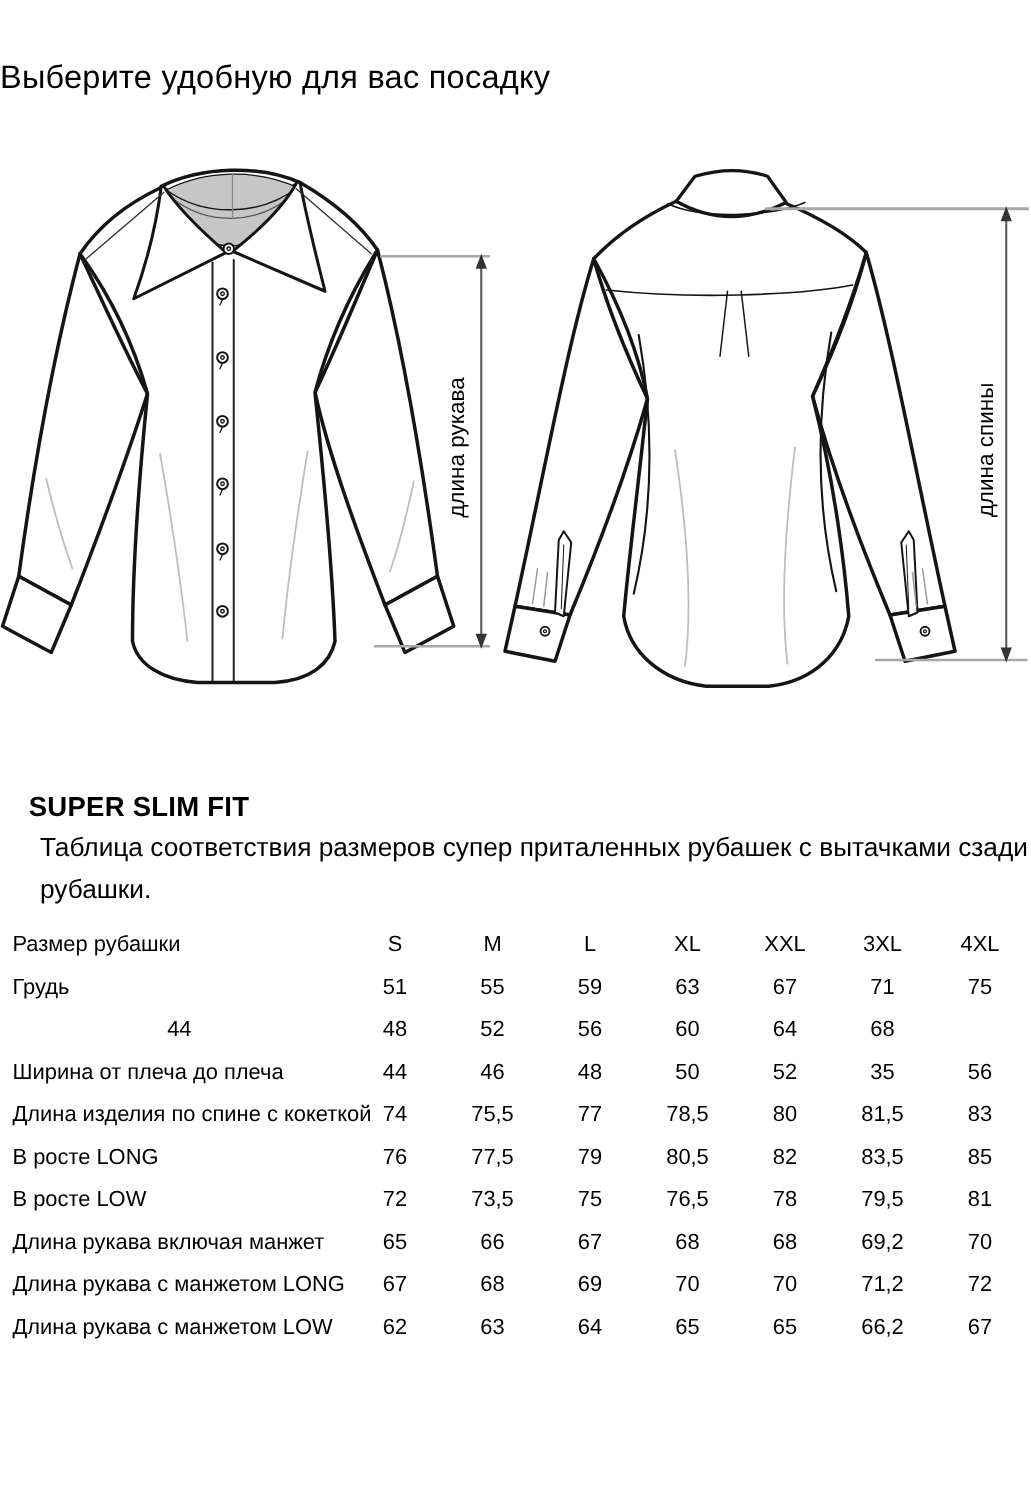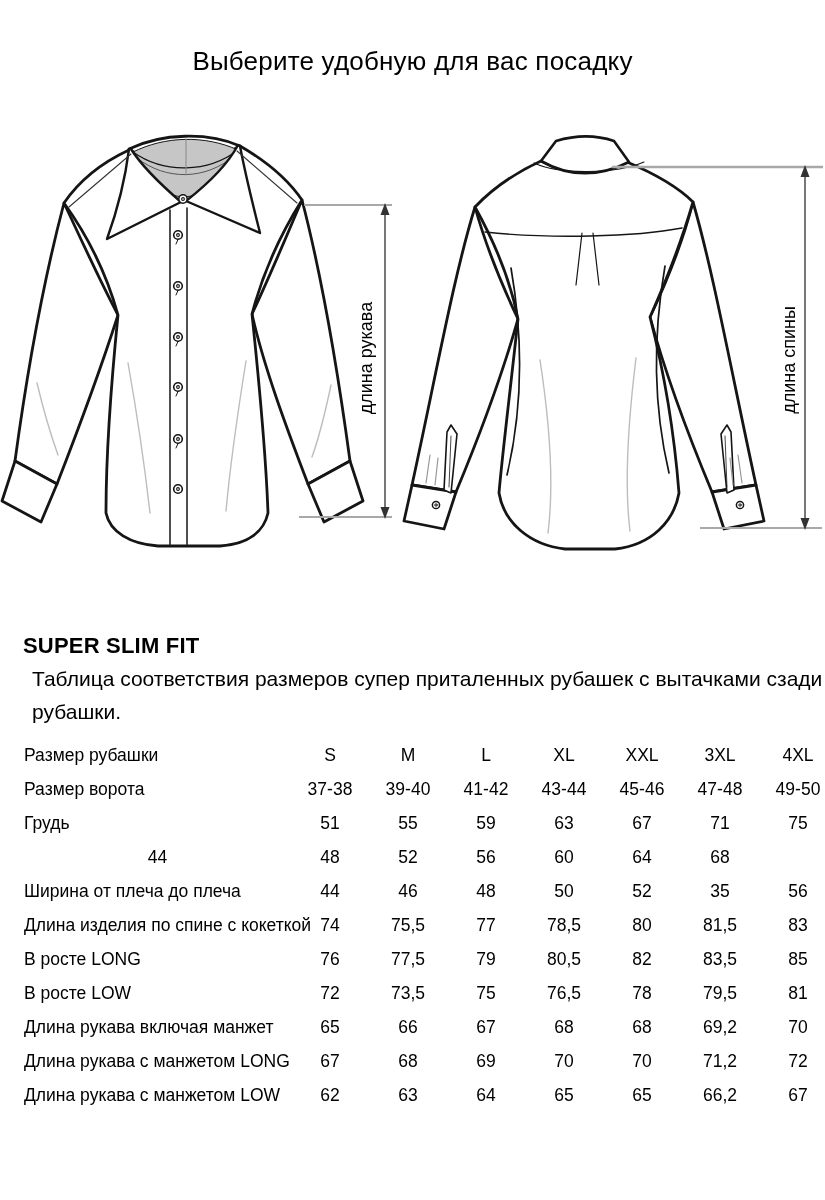--- a/index.html
+++ b/index.html
@@ -3,21 +3,21 @@
 <meta charset="utf-8">
 <style>
   html,body{margin:0;padding:0;}
   body{
     width:825px;height:1200px;background:#ffffff;position:relative;
     font-family:"Liberation Sans", sans-serif;color:#000;
     -webkit-font-smoothing:antialiased;overflow:hidden;
   }
   .title{
     position:absolute;top:46px;left:0;width:825px;margin:0;
-    text-align:center;font-size:26px;font-weight:400;letter-spacing:.2px;
+    text-align:left;font-size:26px;font-weight:400;letter-spacing:.2px;
   }
   .diagram{position:absolute;top:125px;left:0;width:825px;height:432px;}
   .diagram svg{position:absolute;top:0;}
   .svg-front{left:0;}
   .svg-back{left:400px;}
   .svg-dims{left:0;}
   .dim-label{
     position:absolute;font-size:18px;white-space:nowrap;
     transform:translate(-50%,-50%) rotate(-90deg);
   }
@@ -27,21 +27,21 @@
     position:absolute;top:620px;left:10px;margin:13px;
     font-size:22px;font-weight:bold;letter-spacing:.2px;
   }
   .desc{
     position:absolute;top:650px;left:20px;width:800px;margin:12px;
     font-size:21px;line-height:33px;
   }
   .size-table{position:absolute;top:738px;left:10px;width:813px;}
   .trow{
     display:grid;grid-template-columns:267px repeat(7,78px);
-    height:34px;align-items:center;margin-left:14px;
+    height:34px;align-items:center;
   }
   .tlabel{font-size:17.5px;white-space:nowrap;text-align:left;}
   .tcell{font-size:17.5px;text-align:center;}
 </style>
 </head>
 <body>
 
 <div class="page">
 
   <h1 class="title">Выберите удобную для вас посадку</h1>
@@ -183,30 +183,20 @@
         <div class="tlabel">Размер рубашки</div>
         <div class="tcell">S</div>
         <div class="tcell">M</div>
         <div class="tcell">L</div>
         <div class="tcell">XL</div>
         <div class="tcell">XXL</div>
         <div class="tcell">3XL</div>
         <div class="tcell">4XL</div>
       </div>
       <div class="trow">
-        <div class="tlabel">Размер ворота</div>
-        <div class="tcell">37-38</div>
-        <div class="tcell">39-40</div>
-        <div class="tcell">41-42</div>
-        <div class="tcell">43-44</div>
-        <div class="tcell">45-46</div>
-        <div class="tcell">47-48</div>
-        <div class="tcell">49-50</div>
-      </div>
-      <div class="trow">
         <div class="tlabel">Грудь</div>
         <div class="tcell">51</div>
         <div class="tcell">55</div>
         <div class="tcell">59</div>
         <div class="tcell">63</div>
         <div class="tcell">67</div>
         <div class="tcell">71</div>
         <div class="tcell">75</div>
       </div>
       <div class="trow">

